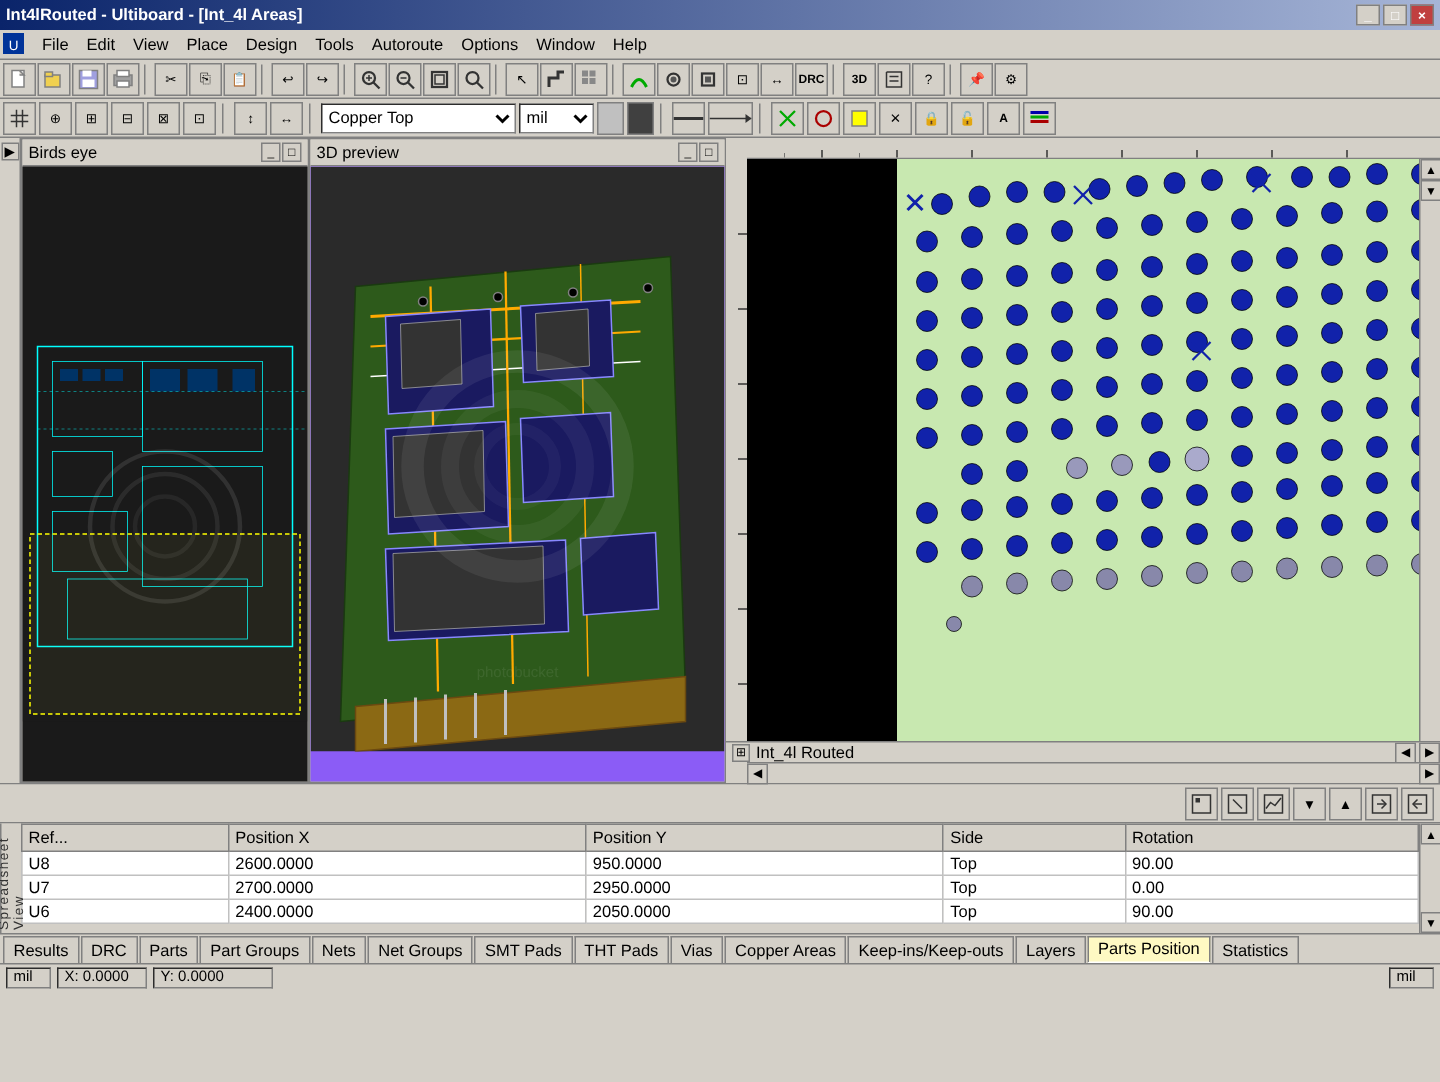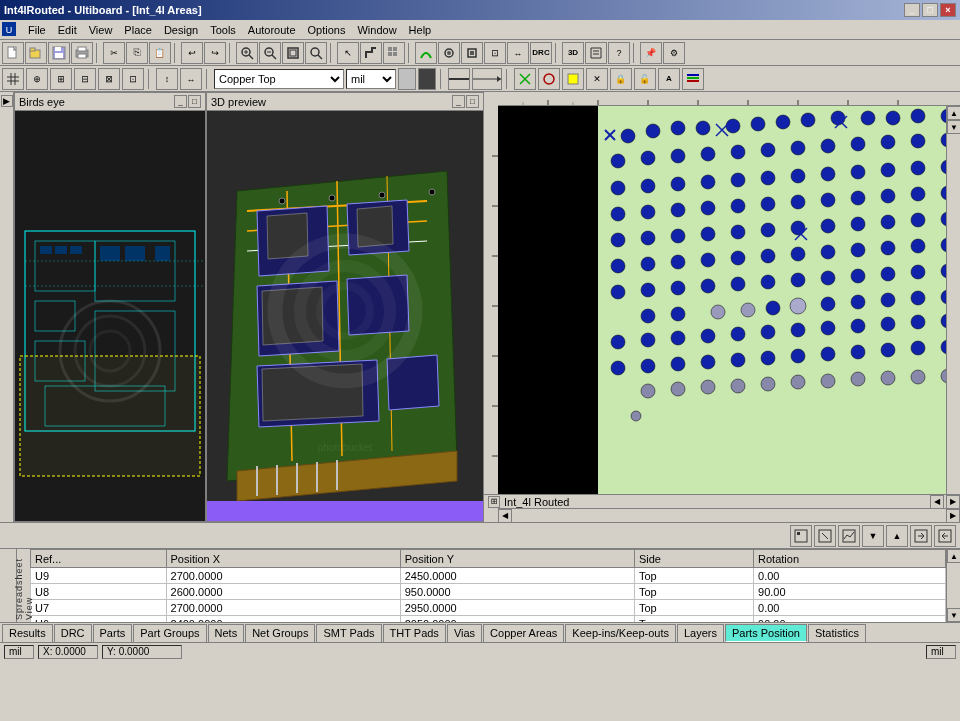--- a/index.html
+++ b/index.html
@@ -159,21 +159,20 @@
       display: flex;
       align-items: center;
       justify-content: flex-end;
       padding: 0 4px;
       gap: 2px;
       border-bottom: 1px solid #808080;
     }
     .spreadsheet-area {
       display: flex;
       height: calc(100% - 26px);
-      padding-left: 16px;
     }
     .spreadsheet-label {
       width: 14px;
       background: #d4d0c8;
       border-right: 1px solid #808080;
       display: flex;
       align-items: center;
       justify-content: center;
       writing-mode: vertical-rl;
       font-size: 9px;
@@ -206,21 +205,21 @@
       width: 14px;
       background: #d4d0c8;
       border-left: 1px solid #808080;
     }
 
     
     .tabs-bar {
       height: 20px;
       background: #d4d0c8;
       display: flex;
-      align-items: center;
+      align-items: flex-end;
       border-top: 1px solid #808080;
       padding: 0 2px;
       gap: 1px;
     }
     .tab {
       height: 18px;
       padding: 0 6px;
       background: #d4d0c8;
       border: 1px solid #808080;
       border-bottom: none;
@@ -960,27 +959,20 @@
         <thead>
           <tr>
             <th>Ref...</th>
             <th>Position X</th>
             <th>Position Y</th>
             <th>Side</th>
             <th>Rotation</th>
           </tr>
         </thead>
         <tbody>
-          <tr class="table-row">
-            <td>U9</td>
-            <td>2700.0000</td>
-            <td>2450.0000</td>
-            <td>Top</td>
-            <td>0.00</td>
-          </tr>
           <tr class="table-row">
             <td>U8</td>
             <td>2600.0000</td>
             <td>950.0000</td>
             <td>Top</td>
             <td>90.00</td>
           </tr>
           <tr class="table-row">
             <td>U7</td>
             <td>2700.0000</td>
@@ -1012,21 +1004,21 @@
   <div class="tab">Parts</div>
   <div class="tab">Part Groups</div>
   <div class="tab">Nets</div>
   <div class="tab">Net Groups</div>
   <div class="tab">SMT Pads</div>
   <div class="tab">THT Pads</div>
   <div class="tab">Vias</div>
   <div class="tab">Copper Areas</div>
   <div class="tab">Keep-ins/Keep-outs</div>
   <div class="tab">Layers</div>
-  <div class="tab active" style="background: #5eead4; border-bottom: 1px solid white;">Parts Position</div>
+  <div class="tab active" style="background: #fef9c3; border-bottom: 1px solid white;">Parts Position</div>
   <div class="tab">Statistics</div>
 </div>
 
 <div class="status-bar">
   <div class="status-segment" style="width:30px;">mil</div>
   <div class="status-segment" style="width:60px;">X: 0.0000</div>
   <div class="status-segment" style="width:80px;">Y: 0.0000</div>
   <div style="flex:1;"></div>
   <div class="status-segment" style="width:30px;">mil</div>
 </div>

